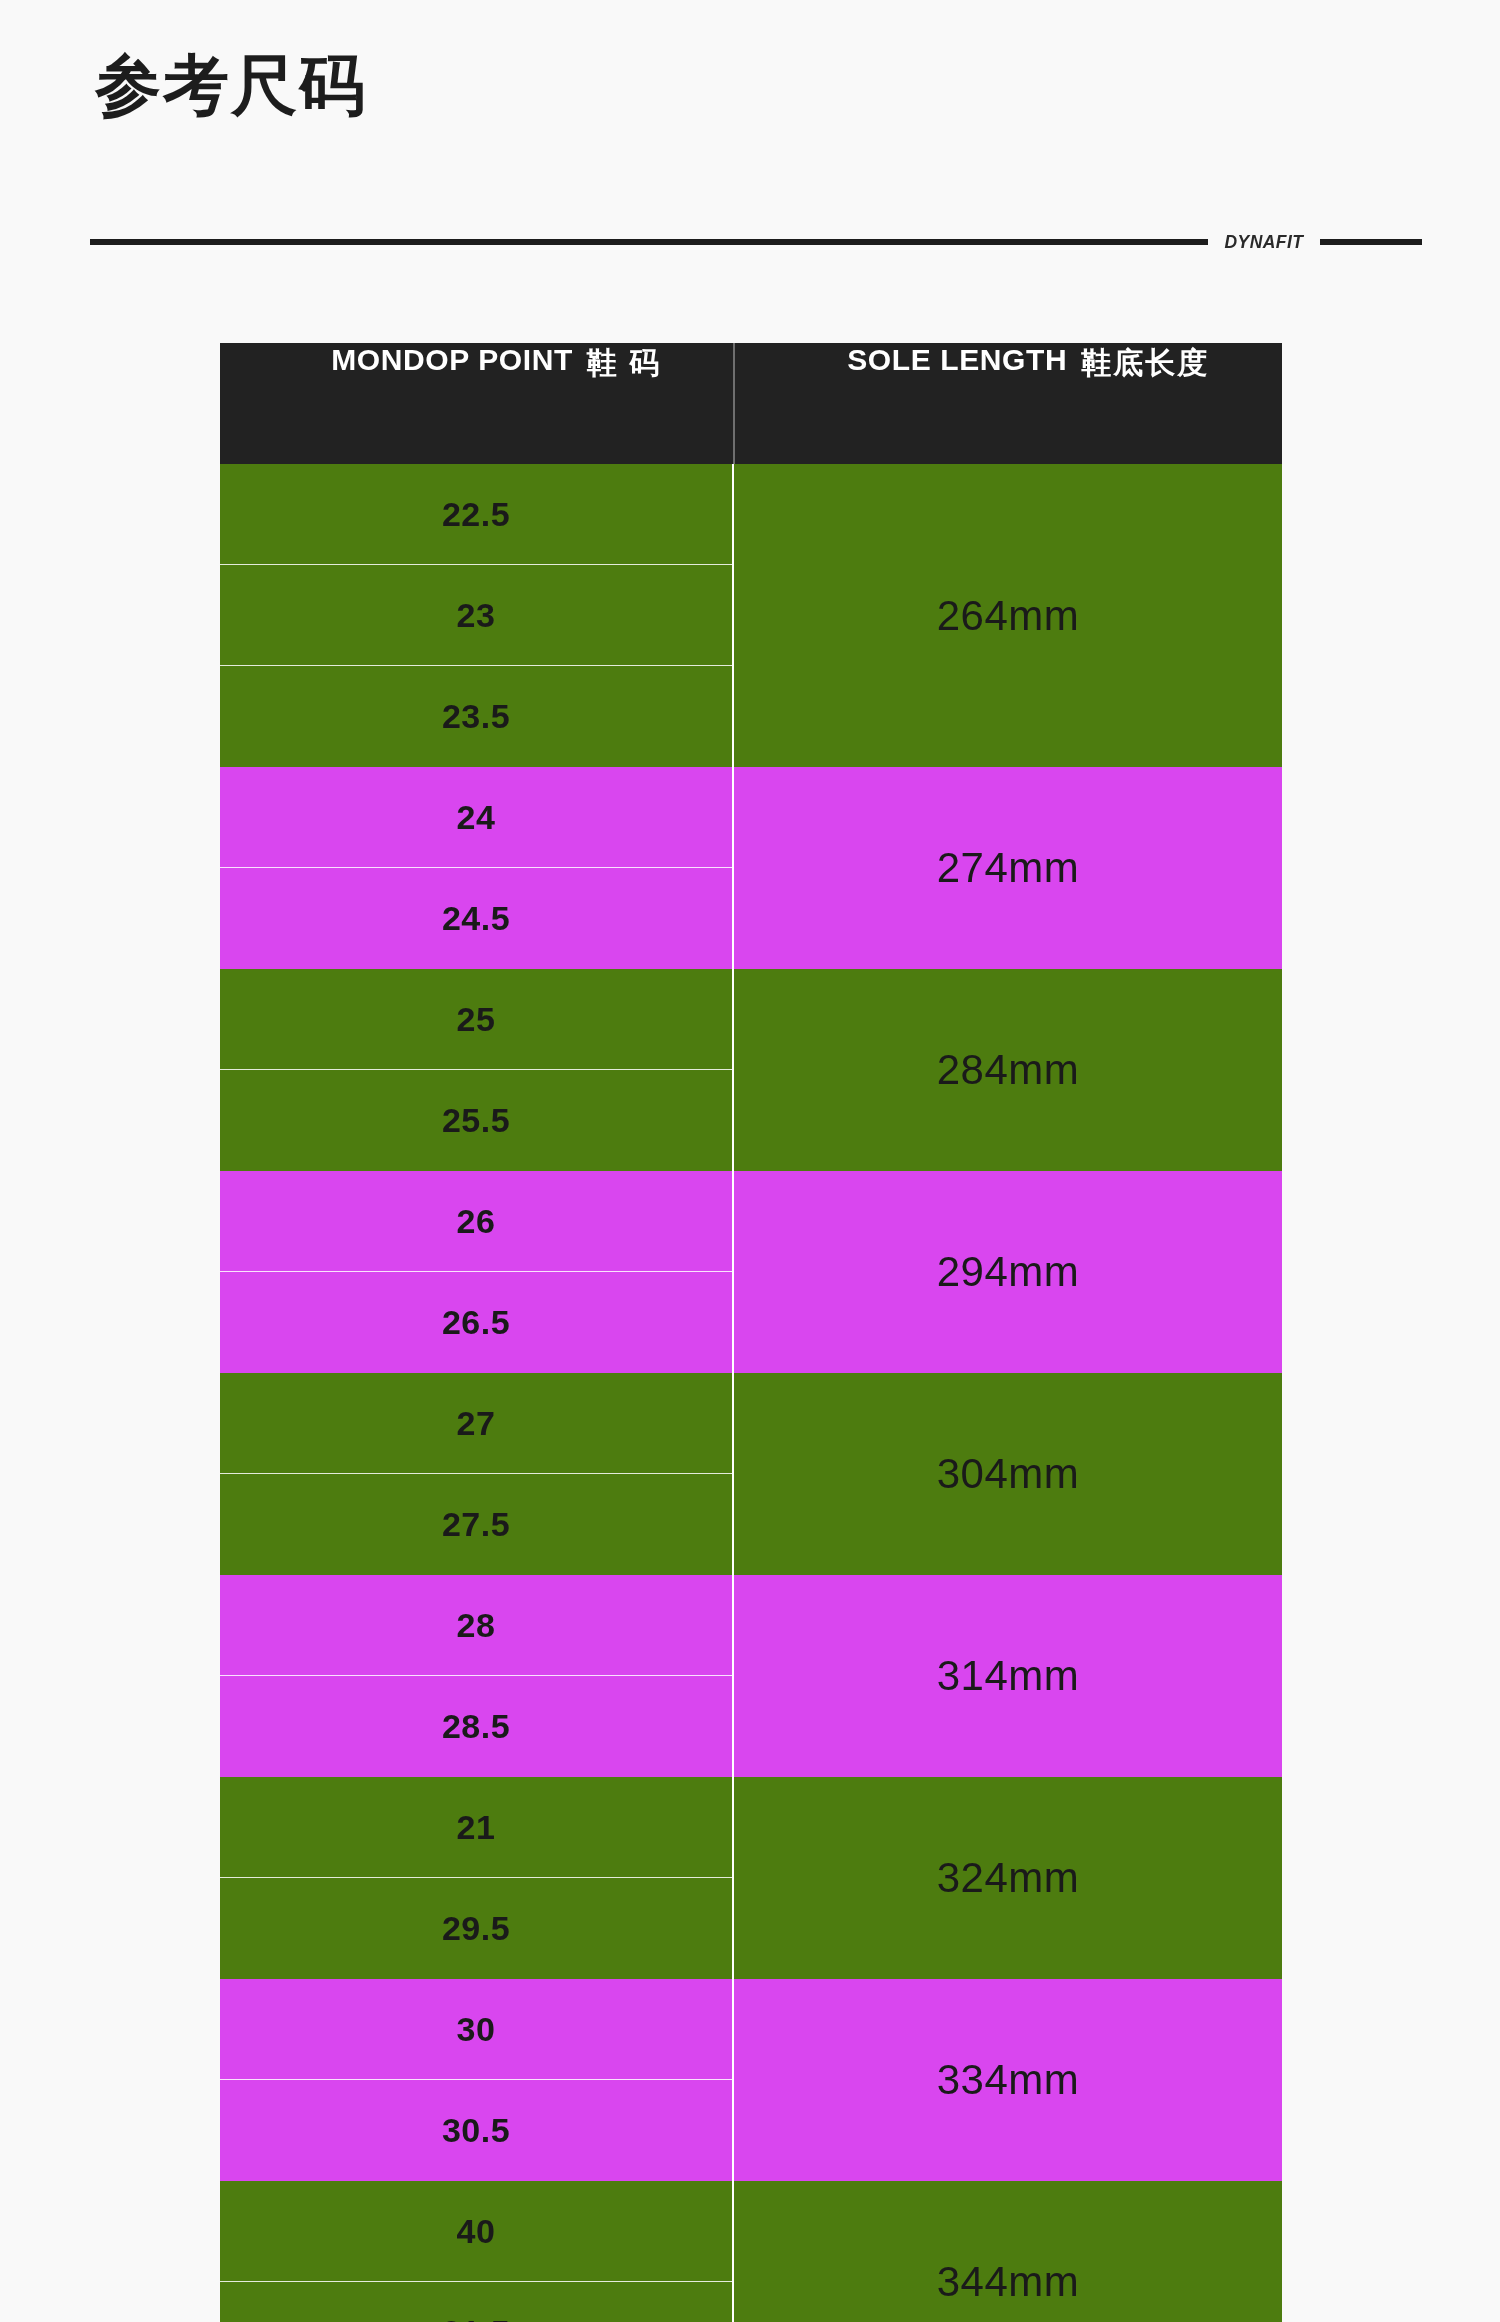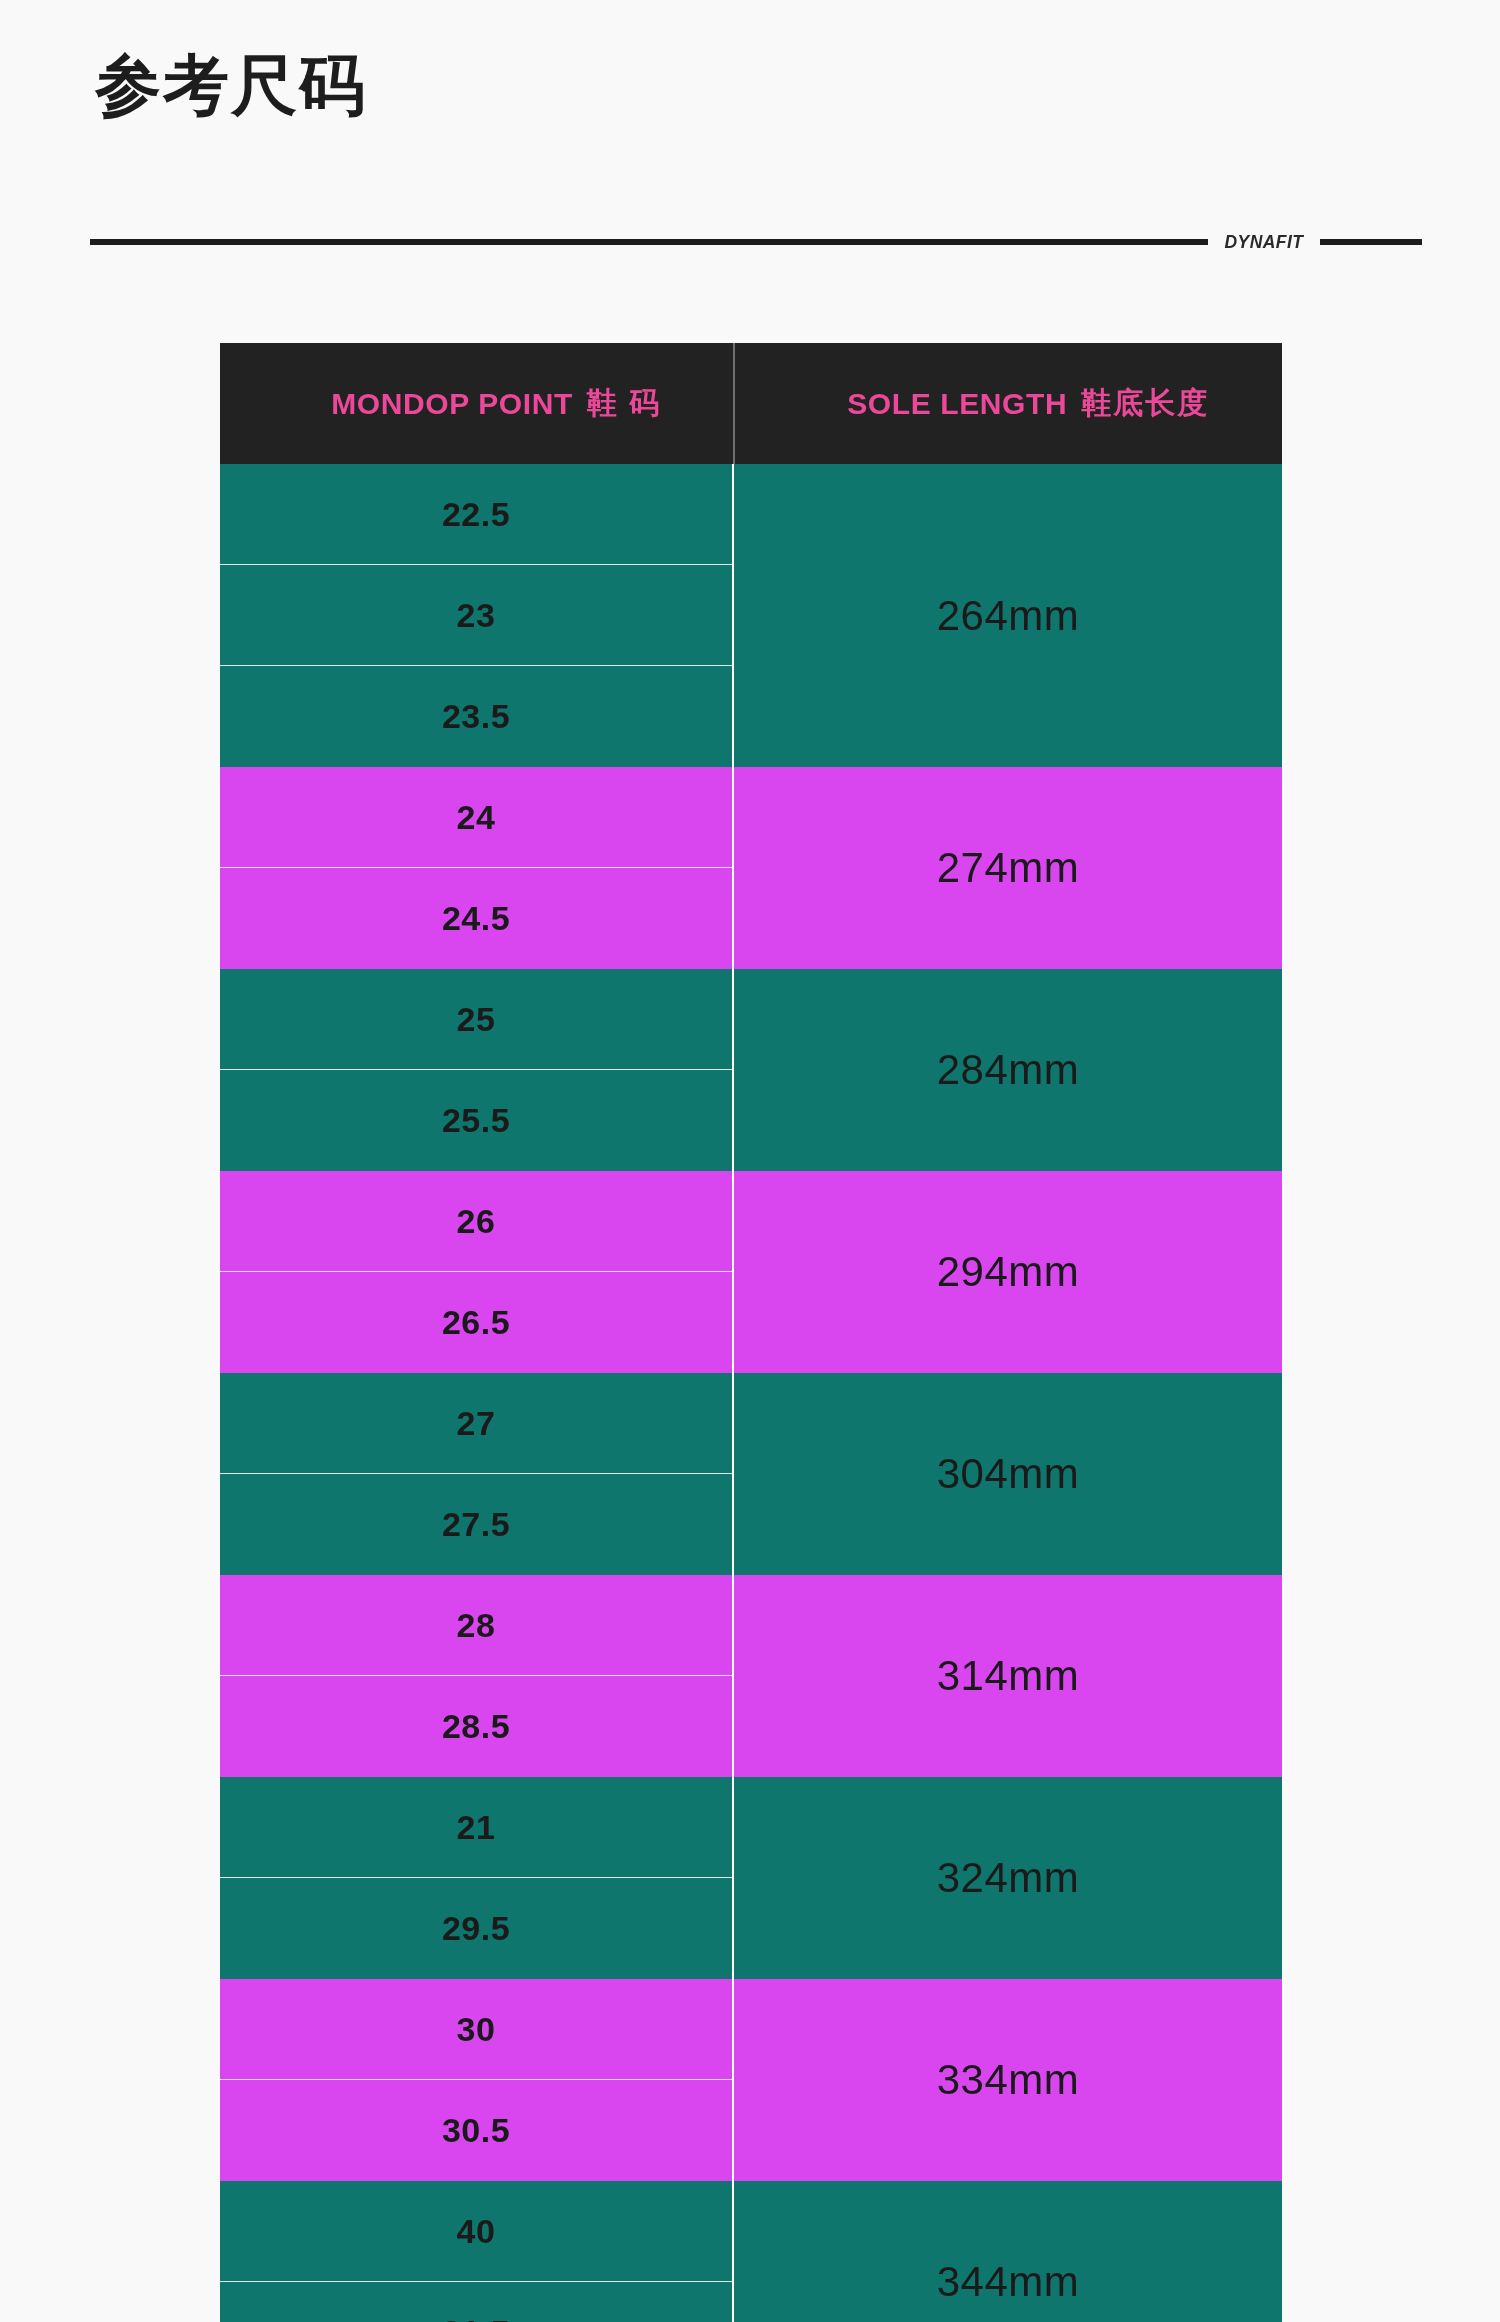--- a/index.html
+++ b/index.html
@@ -73,38 +73,38 @@
     width: 1062px;
   }
 
   .table-header {
     display: flex;
     background: #222222;
     height: 121px;
   }
   .th {
     display: flex;
-    align-items: center;
-    justify-content: center;
-    color: #ec4899;
+    align-items: flex-start;
+    justify-content: center;
+    color: #ffffff;
     font-size: 30px;
     font-weight: 700;
     letter-spacing: 0.6px;
     white-space: nowrap;
     padding-left: 39px;
   }
   .th-left  { width: 513px; }
   .th-right { width: 549px; border-left: 2px solid #6f6f6f; }
   .th .cjk { margin-left: 14px; letter-spacing: 2px; font-weight: 700; }
 
   .group {
     display: flex;
     position: relative;
   }
-  .group.shade-a { background: #0f766e; }
+  .group.shade-a { background: #4d7c0f; }
   .group.shade-b { background: #d946ef; justify-content: space-between; }
 
   .col-sizes {
     width: 513px;
     border-right: 2px solid #ffffff;
   }
   .size-cell {
     height: 101px;
     display: flex;
     align-items: center;

